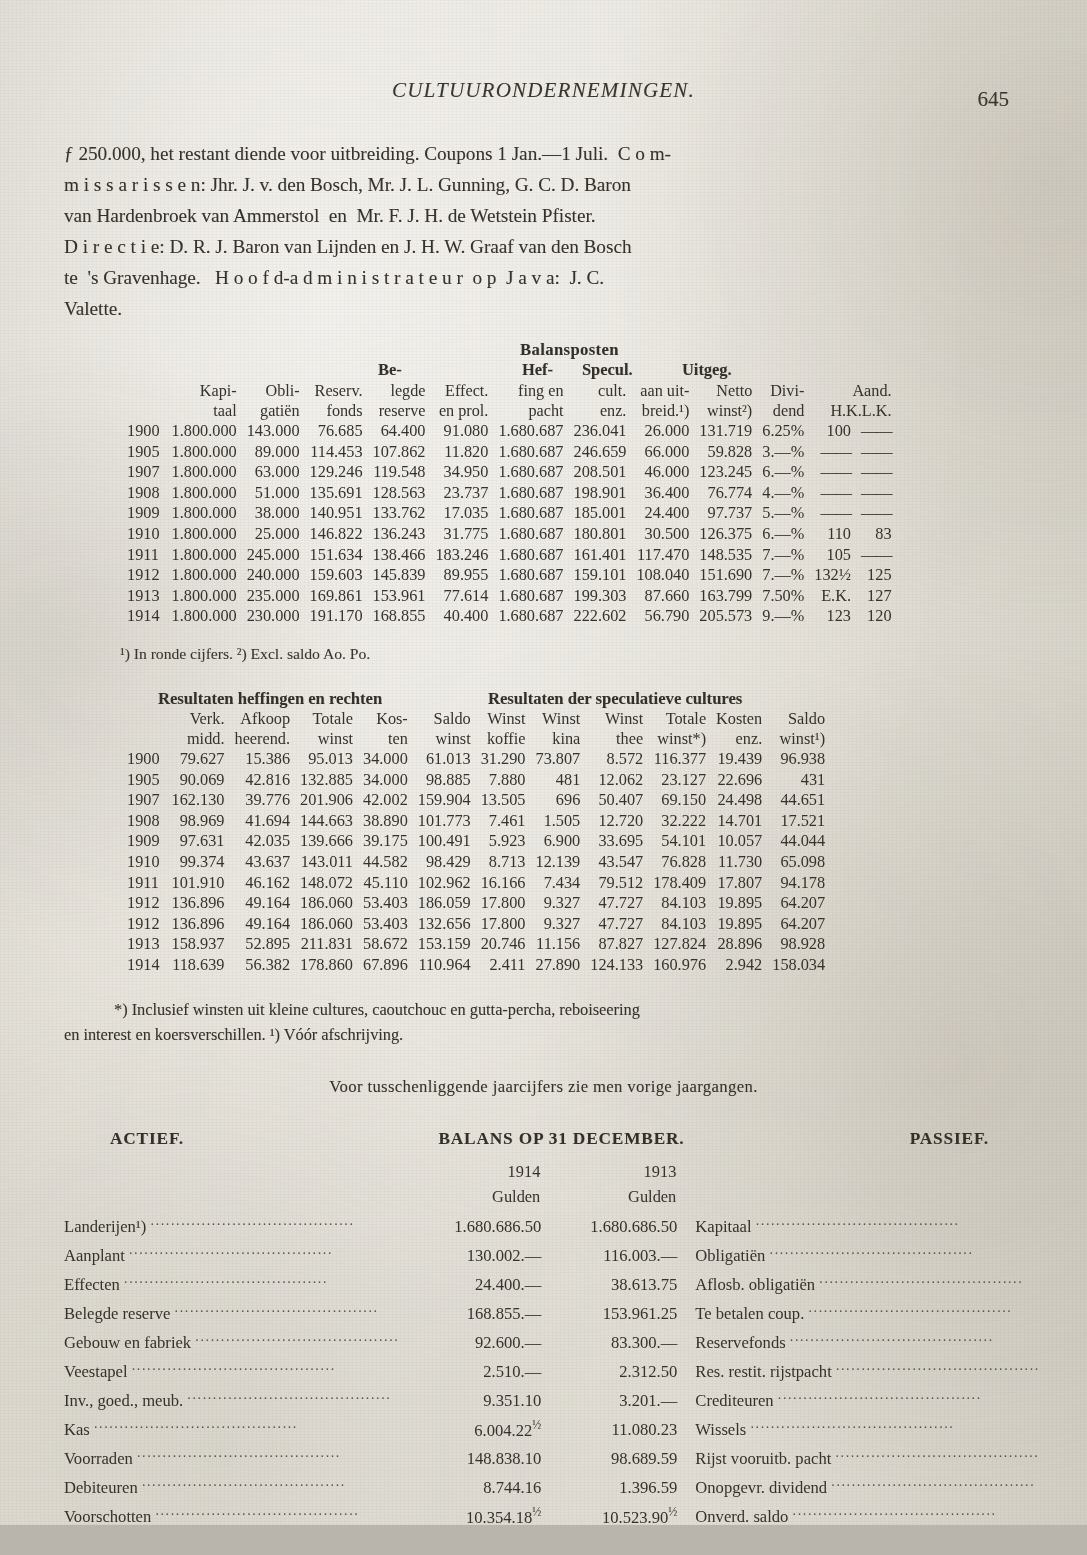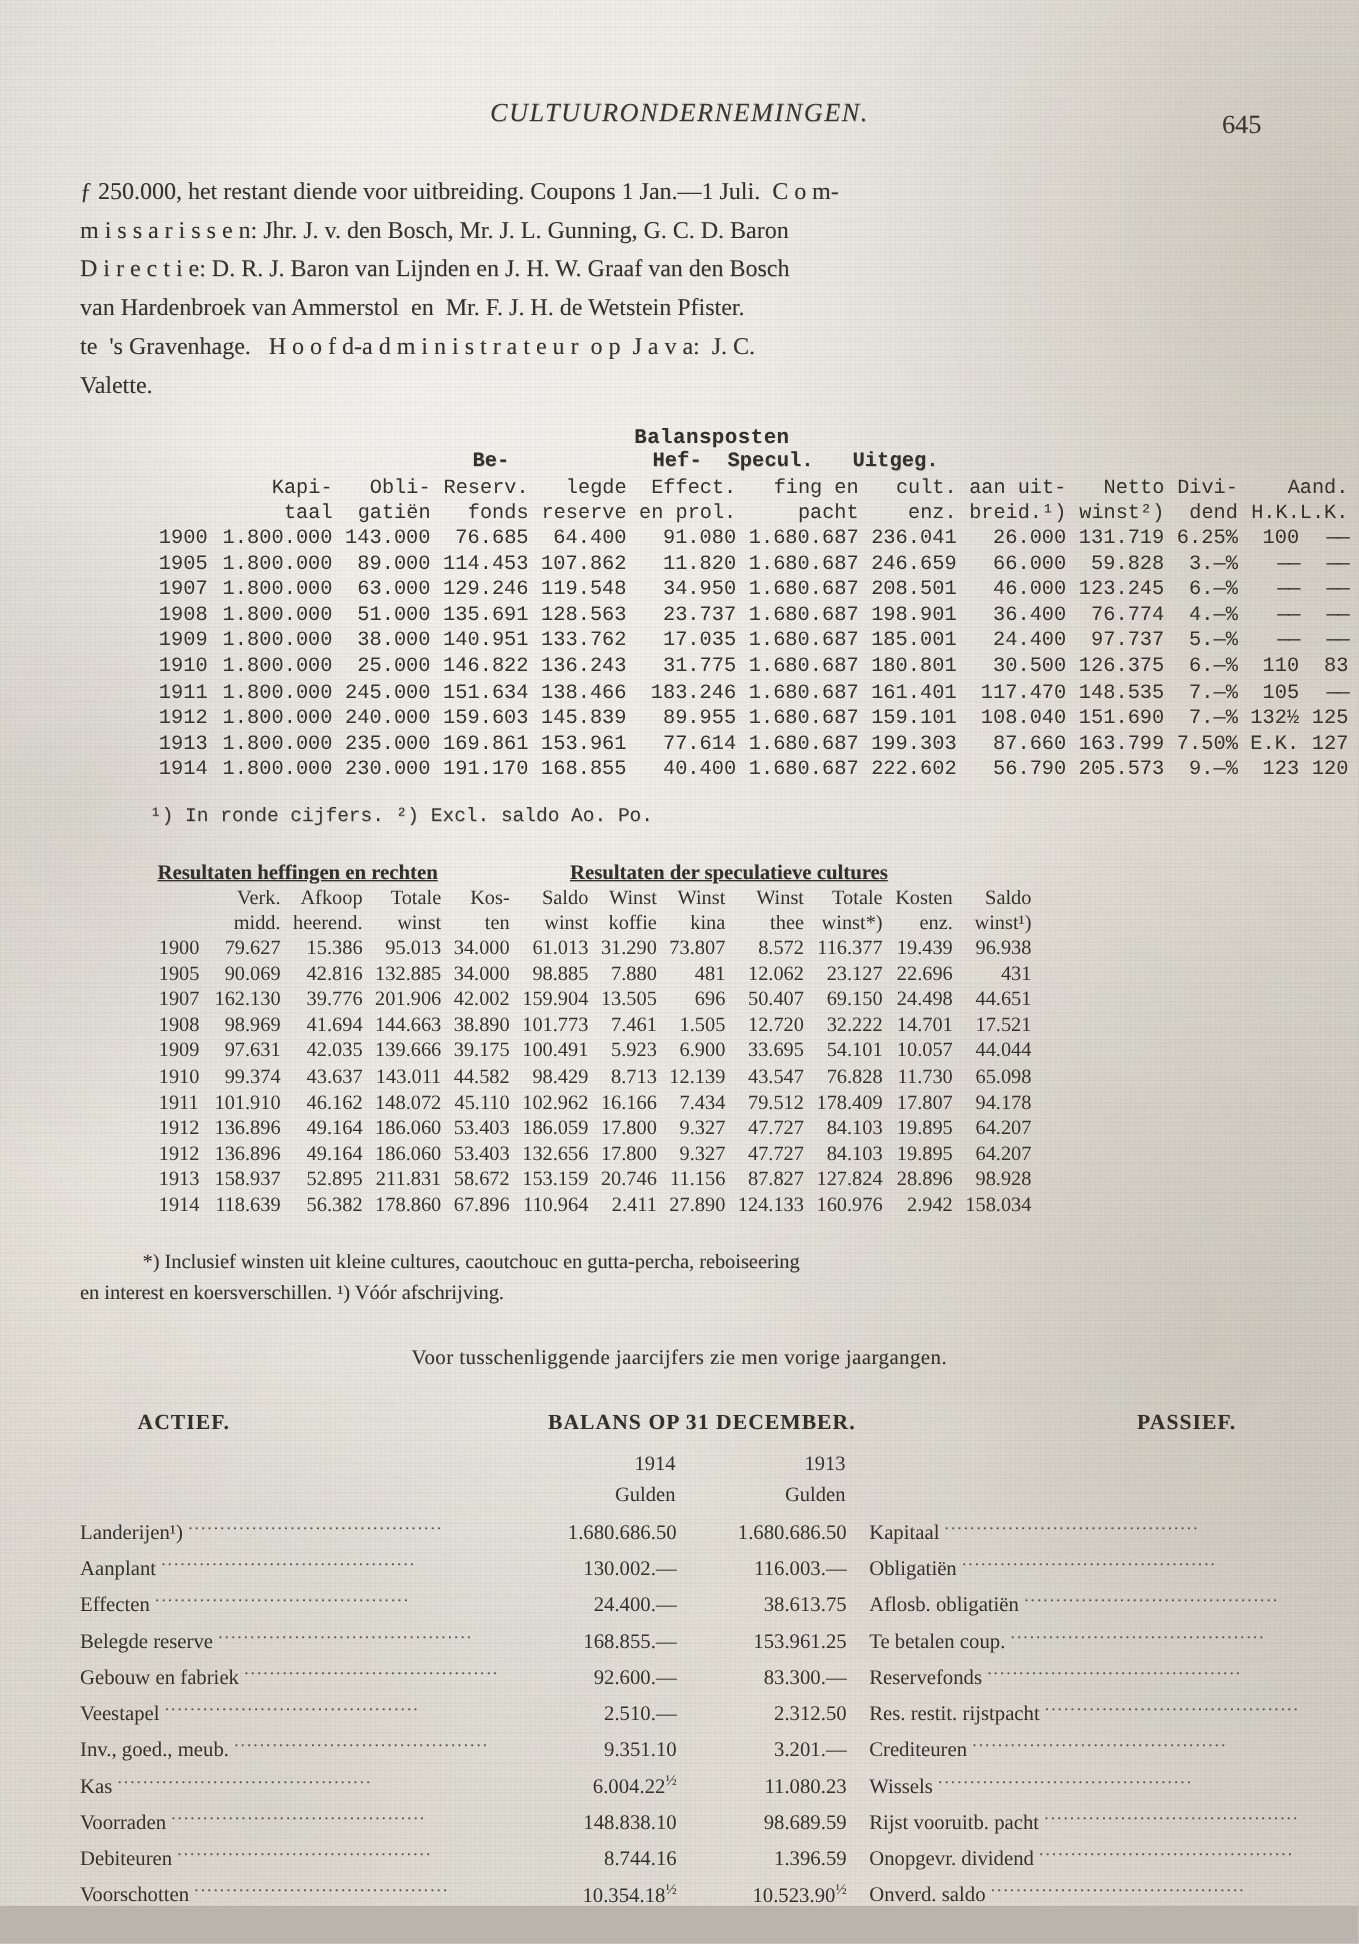--- a/index.html
+++ b/index.html
@@ -109,21 +109,21 @@
   }
   table.num td.n { text-align: right; }
   table.num th.h {
     text-align: right;
     font-weight: normal;
     line-height: 20px;
   }
   .dash { letter-spacing: -1px; }
 
   
-  .t1wrap { margin-top: 16px; font-family: Liberation Mono, monospace; }
+  .t1wrap { margin-top: 16px; }
   .balansposten {
     text-align: center;
     font-size: 16.6px;
     font-weight: bold;
     letter-spacing: .4px;
     margin-left: 52px;
   }
   .t1head-mid {
     font-size: 16.4px;
     font-weight: bold;
@@ -141,22 +141,21 @@
     margin-left: 56px;
     color: #3a352e;
   }
 
   
   .t2wrap { margin-top: 26px; }
   .t2-toprow {
     display: flex;
     font-size: 16.6px;
     font-weight: bold;
-    margin-left: 62px;
-    text-decoration: underline;
+    margin-left: 94px;
   }
   .t2-toprow .left { width: 330px; }
   .t2 { margin: 0 0 0 58px; }
   .t2 th.h { font-size: 16.3px; }
 
   .fnote2 {
     font-size: 16.3px;
     line-height: 25px;
     margin-top: 22px;
     color: #35312b;
@@ -243,22 +242,22 @@
   <div class="content">
 
     <div class="runhead">
       <span class="title ink">CULTUURONDERNEMINGEN.</span>
       <span class="pageno ink">645</span>
     </div>
 
     <div class="intro ink">
       <span class="l">ƒ 250.000, het restant diende voor uitbreiding. Coupons 1 Jan.—1 Juli.  C o m-</span>
       <span class="l">m i s s a r i s s e n: Jhr. J. v. den Bosch, Mr. J. L. Gunning, G. C. D. Baron</span>
+      <span class="l">van Hardenbroek van Ammerstol  en  Mr. F. J. H. de Wetstein Pfister.</span>
       <span class="l">D i r e c t i e: D. R. J. Baron van Lijnden en J. H. W. Graaf van den Bosch</span>
-      <span class="l">van Hardenbroek van Ammerstol  en  Mr. F. J. H. de Wetstein Pfister.</span>
       <span class="l">te  's Gravenhage.   H o o f d-a d m i n i s t r a t e u r  o p  J a v a:  J. C.</span>
       <span class="l">Valette.</span>
     </div>
 
     <div class="t1wrap">
       <div class="balansposten ink">Balansposten</div>
       <div class="t1head-mid ink">
         <span style="left:262px">Be-</span>
         <span style="left:406px">Hef-</span>
         <span style="left:466px">Specul.</span>

